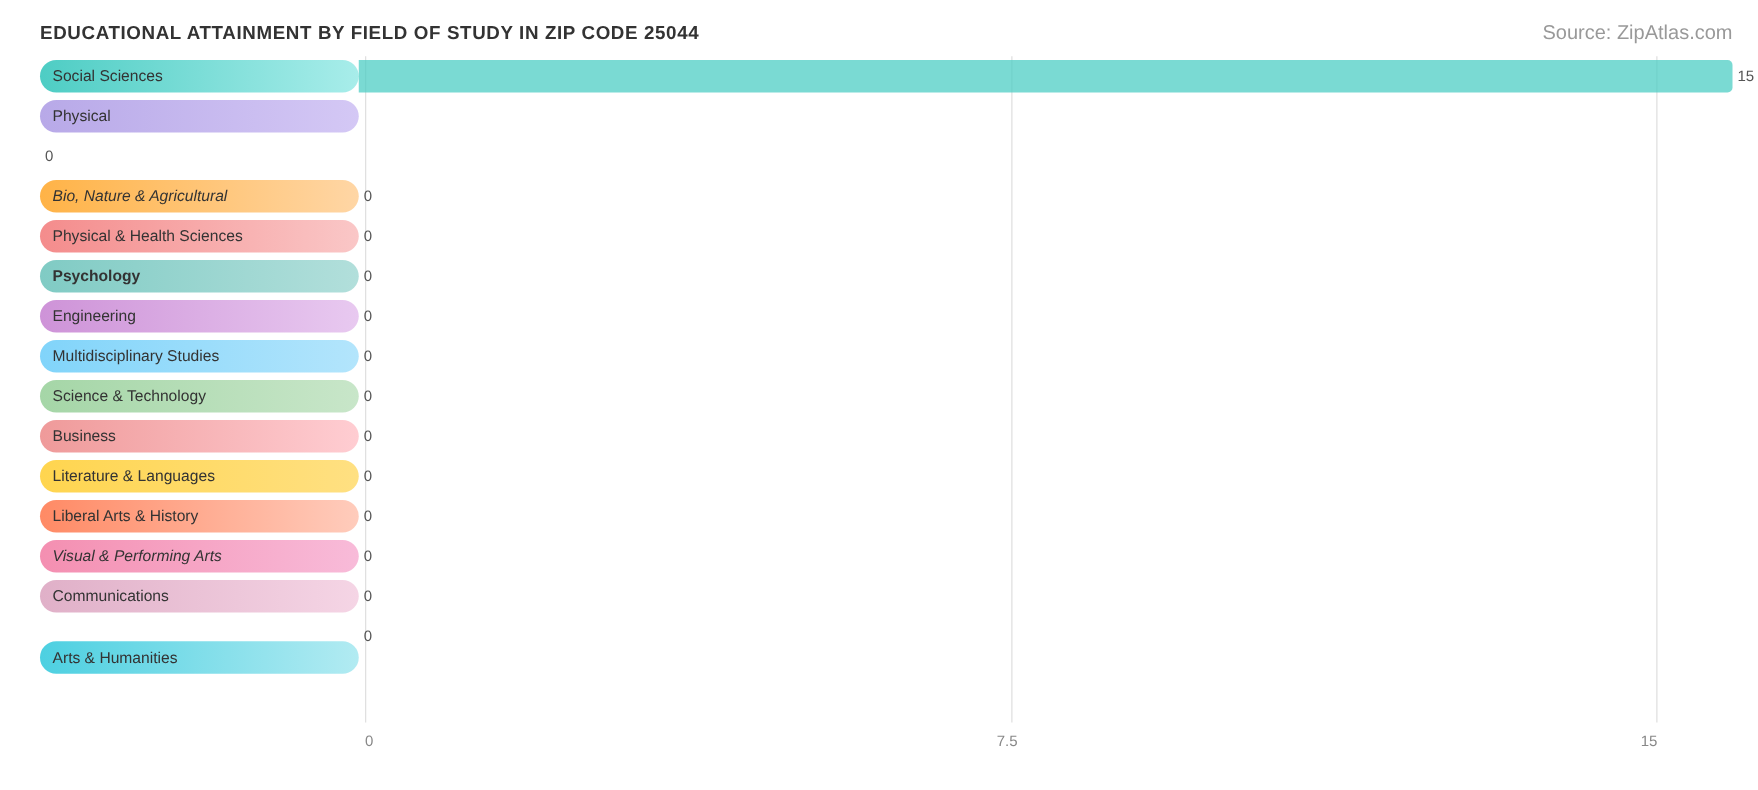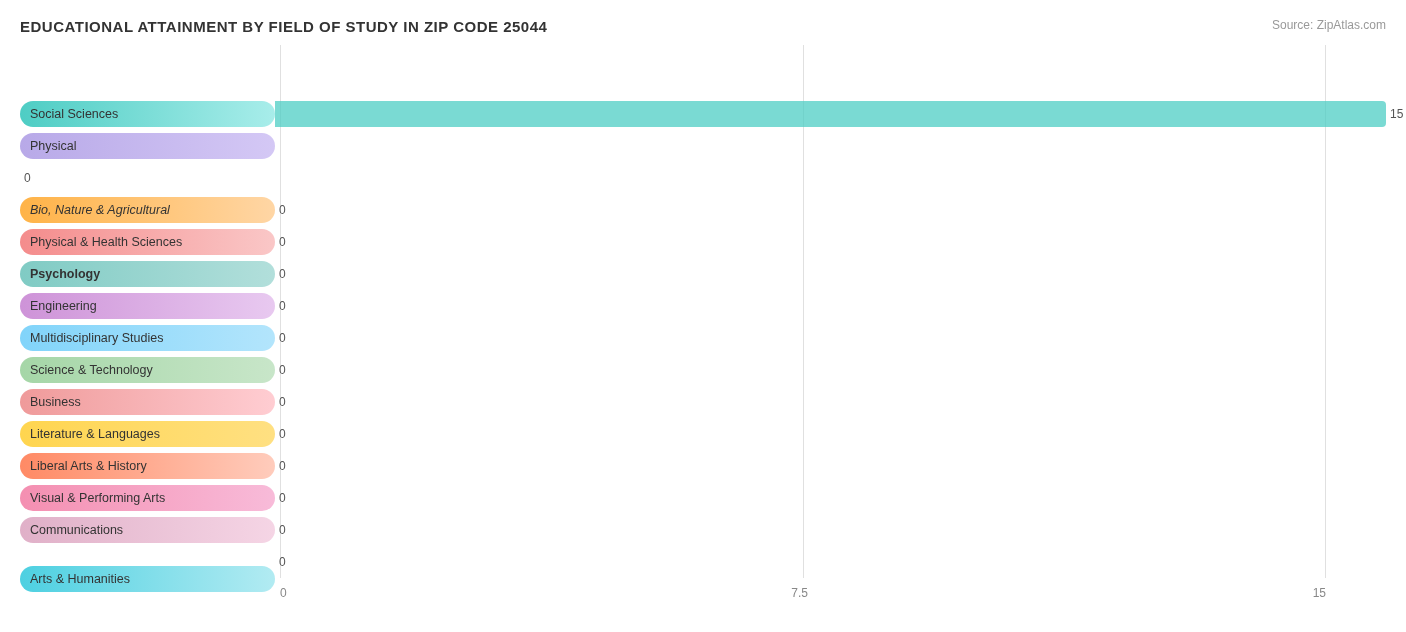--- a/index.html
+++ b/index.html
@@ -4,38 +4,38 @@
   <style>
     * { box-sizing: border-box; margin: 0; padding: 0; }
     body {
       font-family: Arial, sans-serif;
       background: #fff;
       width: 1406px;
       height: 632px;
       overflow: hidden;
     }
     .chart-container {
-      padding: 18px 20px 30px 20px;
+      padding: 18px 20px 30px 32px;
       width: 1406px;
       height: 448px;
       position: relative;
     }
     .chart-title {
       font-size: 15px;
       font-weight: bold;
       color: #333;
       letter-spacing: 0.5px;
       text-transform: uppercase;
       margin-bottom: 4px;
     }
     .chart-source {
       position: absolute;
       top: 18px;
       right: 20px;
-      font-size: 12px;
+      font-size: 16px;
       color: #999;
     }
     .chart-area {
       position: relative;
       margin-top: 10px;
       width: 100%;
       height: 555px;
     }
     
     .grid-lines {
@@ -54,21 +54,21 @@
     }
     
     .bars-wrapper {
       position: absolute;
       top: 0;
       left: 0;
       right: 0;
       bottom: 22px;
       display: flex;
       flex-direction: column;
-      justify-content: flex-end;
+      justify-content: flex-start;
     }
     .bar-row {
       display: flex;
       align-items: center;
       height: 32px;
     }
     .bar-label-pill {
       width: 255px;
       min-width: 255px;
       height: 26px;
@@ -195,21 +195,21 @@
           </div>
         </div>
         <div class="bar-row">
           <div class="bar-label-pill" style="background: linear-gradient(90deg, rgb(255, 138, 101) 0%, rgb(255, 204, 188) 100%);">Liberal Arts &amp; History</div>
           <div class="bar-track">
             <div class="bar-fill" style="width: 0%; background: rgb(255, 138, 101); opacity: 0.75;"></div>
             <span style="position: absolute; left: calc(0% + 4px); top: 50%; transform: translateY(-50%); font-size: 12px; color: rgb(85, 85, 85);">0</span>
           </div>
         </div>
         <div class="bar-row">
-          <div class="bar-label-pill" style="background: linear-gradient(90deg, rgb(244, 143, 177) 0%, rgb(248, 187, 217) 100%);">Visual &amp; Performing Arts</div>
+          <div class="bar-label-pill" style="background: linear-gradient(90deg, rgb(244, 143, 177) 0%, rgb(248, 187, 217) 100%); font-style: italic;">Visual &amp; Performing Arts</div>
           <div class="bar-track">
             <div class="bar-fill" style="width: 0%; background: rgb(244, 143, 177); opacity: 0.75;"></div>
             <span style="position: absolute; left: calc(0% + 4px); top: 50%; transform: translateY(-50%); font-size: 12px; color: rgb(85, 85, 85);">0</span>
           </div>
         </div>
         <div class="bar-row">
           <div class="bar-label-pill" style="background: linear-gradient(90deg, rgb(224, 176, 200) 0%, rgb(245, 213, 229) 100%);">Communications</div>
           <div class="bar-track">
             <div class="bar-fill" style="width: 0%; background: rgb(224, 176, 200); opacity: 0.75;"></div>
             <span style="position: absolute; left: calc(0% + 4px); top: 50%; transform: translateY(-50%); font-size: 12px; color: rgb(85, 85, 85);">0</span>

